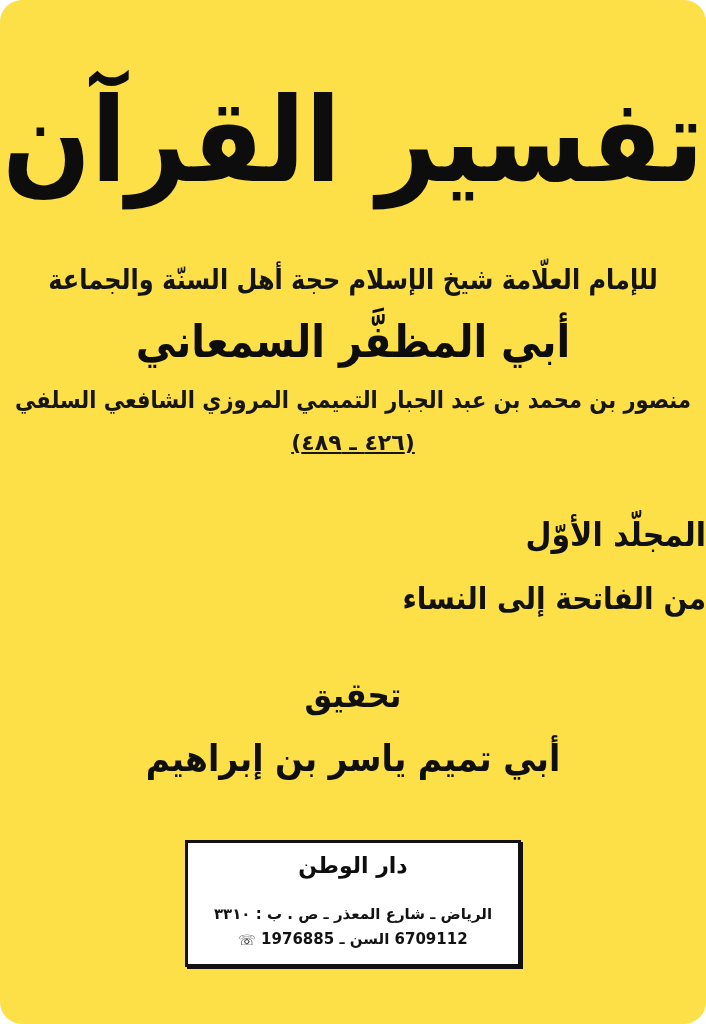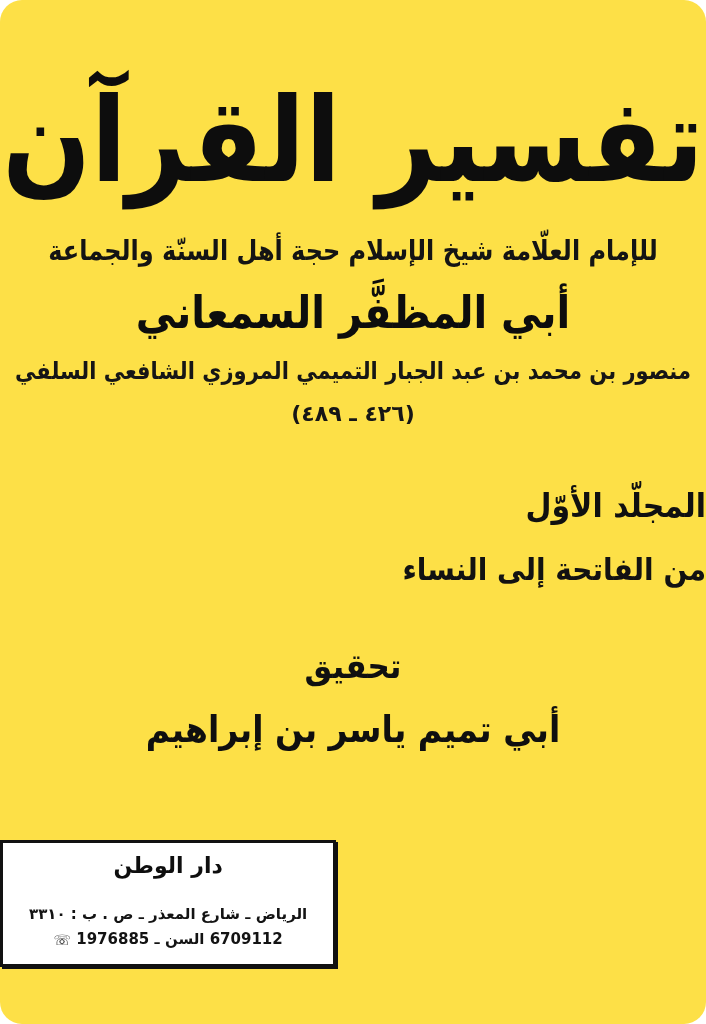--- a/index.html
+++ b/index.html
@@ -38,21 +38,21 @@
     letter-spacing: -2px;
     color: #0d0d0d;
     text-align: center;
     white-space: nowrap;
     transform: scaleY(1.12);
     transform-origin: center top;
   }
 
   
   .author-block {
-    margin-top: 35px;
+    margin-top: 64px;
     text-align: center;
     width: 100%;
   }
   .author-epithets {
     font-size: 24px;
     line-height: 1.5;
     font-weight: 600;
     color: #141414;
     letter-spacing: -0.5px;
     transform: scaleY(1.15);
@@ -72,20 +72,21 @@
     color: #161616;
     letter-spacing: -0.4px;
     transform: scaleY(1.12);
   }
   .author-dates {
     margin-top: 18px;
     font-size: 22px;
     font-weight: 600;
     color: #161616;
     letter-spacing: 0px;
+    text-decoration: underline;
   }
 
   
   .volume-block {
     margin-top: 62px;
     text-align: right;
     width: 100%;
   }
   .volume-label {
     font-size: 30px;
@@ -122,21 +123,21 @@
     transform: scaleY(1.1);
   }
 
   
   .publisher-wrap {
     position: absolute;
     left: 0;
     right: 0;
     top: 840px;
     display: flex;
-    justify-content: flex-end;
+    justify-content: center;
   }
   .publisher-box {
     border: 3px solid #111111;
     padding: 10px 26px 12px 26px;
     min-width: 228px;
     text-align: center;
     background: #ffffff;
     box-shadow: 2px 2px 0 #111111;
   }
   .publisher-name {

